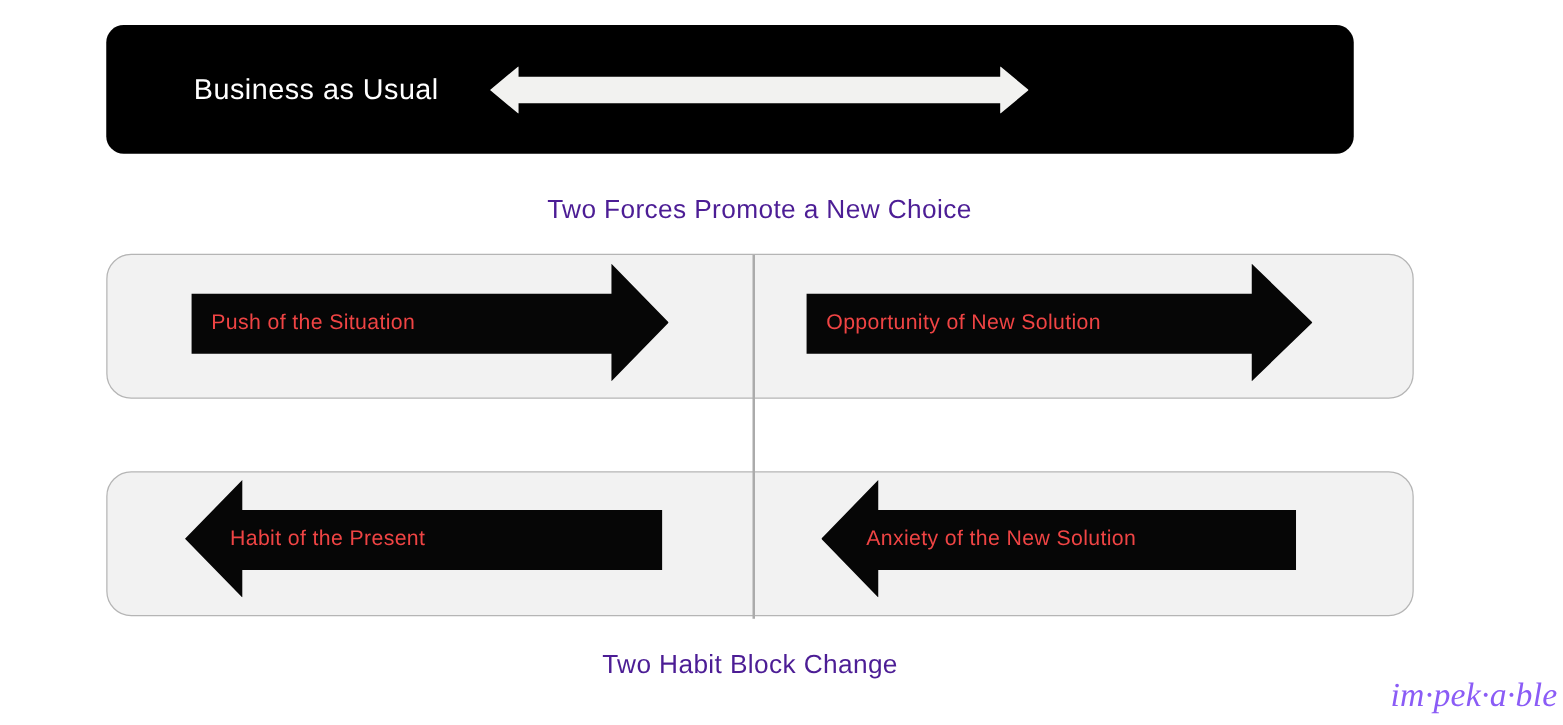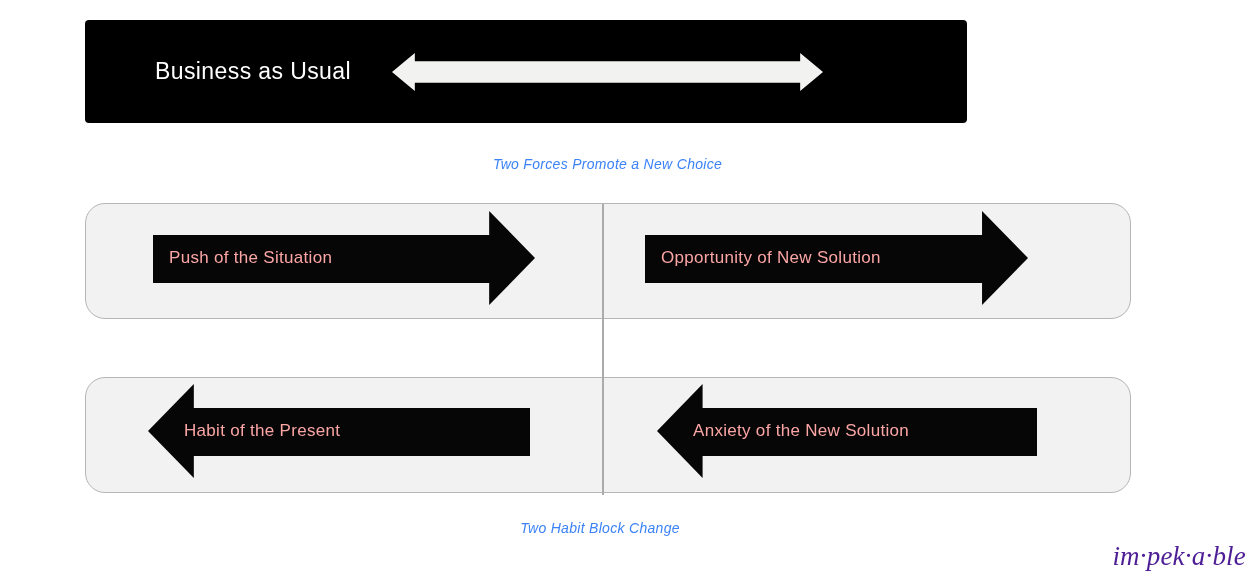--- a/index.html
+++ b/index.html
@@ -14,24 +14,24 @@
     background: #ffffff;
     font-family: "Liberation Sans", "DejaVu Sans", sans-serif;
     overflow: hidden;
   }
 
   
   .banner {
     position: absolute;
     left: 85px;
     top: 20px;
-    width: 882px;
+    width: 998px;
     height: 103px;
     background: #000000;
-    border-radius: 4px;
+    border-radius: 14px;
   }
   .banner-label {
     position: absolute;
     top: 0;
     height: 100%;
     display: flex;
     align-items: center;
     color: #ffffff;
     font-size: 23px;
     letter-spacing: 0.4px;
@@ -48,23 +48,22 @@
     background: #f2f2f0;
     clip-path: polygon(0% 50%, 5.3% 0%, 5.3% 22%, 94.7% 22%, 94.7% 0%, 100% 50%, 94.7% 100%, 94.7% 78%, 5.3% 78%, 5.3% 100%);
   }
 
   
   .caption {
     position: absolute;
     left: 85px;
     width: 1045px;
     text-align: center;
-    font-size: 14px;
-    font-style: italic;
-    color: #3b82f6;
+    font-size: 21px;
+    color: #4c1d95;
     letter-spacing: 0.3px;
   }
   .caption.top    { top: 156px; }
   .caption.bottom { top: 520px; width: 1030px; }
 
   
   .panel {
     position: absolute;
     left: 85px;
     width: 1044px;
@@ -84,53 +83,53 @@
     width: 2px;
     height: 291px;
     background: #ababab;
   }
 
   
   .farrow {
     position: absolute;
     height: 94px;
     background: #060606;
-    color: #fca5a5;
+    color: #ef4444;
   }
   .farrow.right {
     clip-path: polygon(0% 25.5%, 88% 25.5%, 88% 0%, 100% 50%, 88% 100%, 88% 76.5%, 0% 76.5%);
   }
   .farrow.left {
     clip-path: polygon(100% 25.5%, 12% 25.5%, 12% 0%, 0% 50%, 12% 100%, 12% 76.5%, 100% 76.5%);
   }
   .farrow-label {
     position: absolute;
     top: 50%;
     transform: translateY(-50%);
     font-size: 17px;
     letter-spacing: 0.3px;
     white-space: nowrap;
   }
   .farrow.right .farrow-label { left: 16px; }
   .farrow.left  .farrow-label { left: 36px; }
 
   #arrow-push        { left: 153px; top: 211px; width: 382px; }
-  #arrow-opportunity { left: 645px; top: 211px; width: 383px; }
+  #arrow-opportunity { left: 645px; top: 211px; width: 383px; padding-left: 22px; }
   #arrow-habit       { left: 148px; top: 384px; width: 382px; }
   #arrow-anxiety     { left: 657px; top: 384px; width: 380px; }
 
   
   .logo {
     position: absolute;
     right: 4px;
     top: 541px;
     font-family: "Liberation Serif", "DejaVu Serif", serif;
     font-style: italic;
     font-size: 27px;
-    color: #4c1d95;
+    color: #8b5cf6;
     letter-spacing: 0.2px;
   }
 </style>
 </head>
 <body>
 
 <div class="canvas">
 
   <div class="banner">
     <span class="banner-label left">Business as Usual</span>

